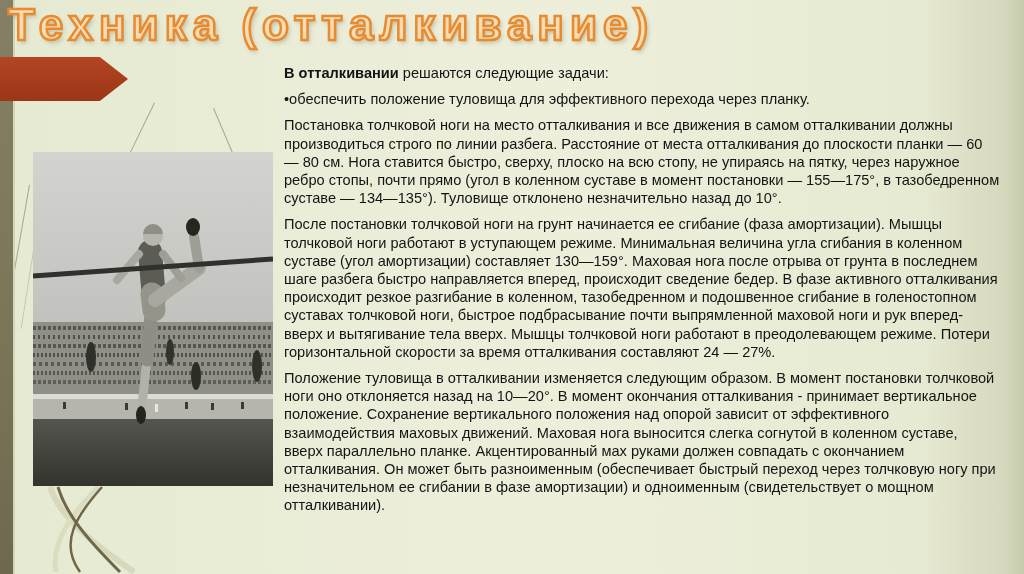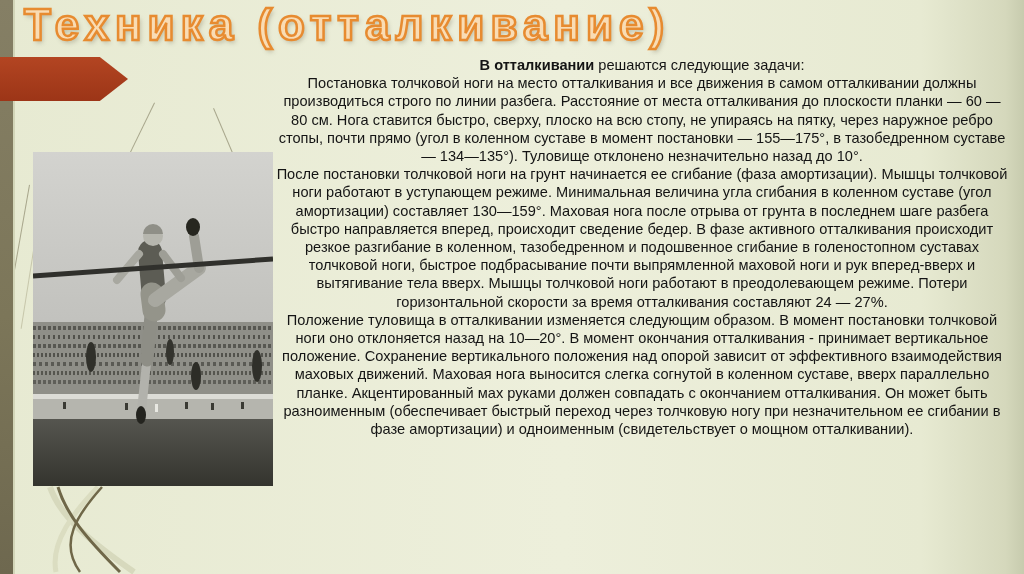--- a/index.html
+++ b/index.html
@@ -7,21 +7,21 @@
     position:relative; width:1024px; height:574px; overflow:hidden;
     background: linear-gradient(90deg,#e7ead2 0%, #edefdb 55%, #e7ead2 90%, #d5d8bc 98.2%, #c7cbae 100%);
     font-family:"Liberation Sans", sans-serif;
   }
   .left-stripe {
     position:absolute; left:0; top:0; width:13px; height:574px;
     background: linear-gradient(180deg,#857f65 0%, #7c7659 55%, #6e684f 100%);
     border-right:2px solid #d2d5b8;
   }
   .slide-title {
-    position:absolute; left:24px; top:0px; white-space:nowrap;
+    position:absolute; left:8px; top:0px; white-space:nowrap;
     font-size:44px; font-weight:bold; letter-spacing:6px;
     color:#f9dcb4;
     -webkit-text-stroke:2.5px #e78b30;
     text-shadow: 2px 3px 4px rgba(140,135,110,.45);
   }
   .red-arrow {
     position:absolute; left:0; top:57px; width:128px; height:44px;
     background: linear-gradient(180deg,#b34522,#9c3517);
     clip-path: polygon(0 0, 78% 0, 100% 50%, 78% 100%, 0 100%);
   }
@@ -32,21 +32,21 @@
   .hairline.light { background: rgba(150,145,110,.4); }
   .photo {
     position:absolute; left:33px; top:152px; width:240px; height:334px;
   }
   .photo svg { display:block; width:100%; height:100%; }
   .swirls { position:absolute; left:0; top:478px; width:220px; height:96px; }
   .text-block {
     position:absolute; left:276px; top:56px; width:732px;
     font-size:14.6px; line-height:18.2px; color:#141414;
   }
-  .text-block p { margin:0;text-align:center; }
+  .text-block p { margin:8px; }
   .b { font-weight:bold; }
 </style>
 </head>
 <body>
 
 <div class="slide">
 
   <div class="hairline" style="left:155px; top:103px; width:61px; transform:rotate(116deg);"></div>
   <div class="hairline" style="left:214px; top:108px; width:56px; transform:rotate(67deg);"></div>
   <div class="hairline" style="left:30px; top:185px; width:106px; transform:rotate(100deg);"></div>
@@ -117,18 +117,19 @@
       <line x1="130" y1="102" x2="148" y2="126" stroke="#9e9e96" stroke-width="8" stroke-linecap="round"></line>
       <circle cx="120" cy="84" r="10" fill="#b6b6ae"></circle>
       <path d="M110 82 a10 10 0 0 1 20 0 l-20 0 z" fill="#8f8f87"></path>
 
       <line x1="0" y1="124" x2="240" y2="107" stroke="#30302c" stroke-width="5"></line>
     </svg>
   </div>
 
   <div class="text-block">
     <p><span class="b">В отталкивании</span><span> решаются следующие задачи:</span></p>
+    <p>•обеспечить положение туловища для эффективного перехода через планку.</p>
     <p>Постановка толчковой ноги на место отталкивания и все движения в самом отталкивании должны производиться строго по линии разбега. Расстояние от места отталкивания до плоскости планки — 60 — 80 см. Нога ставится быстро, сверху, плоско на всю стопу, не упираясь на пятку, через наружное ребро стопы, почти прямо (угол в коленном суставе в момент постановки — 155—175°, в тазобедренном суставе — 134—135°). Туловище отклонено незначительно назад до 10°.</p>
     <p>После постановки толчковой ноги на грунт начинается ее сгибание (фаза амортизации). Мышцы толчковой ноги работают в уступающем режиме. Минимальная величина угла сгибания в коленном суставе (угол амортизации) составляет 130—159°. Маховая нога после отрыва от грунта в последнем шаге разбега быстро направляется вперед, происходит сведение бедер. В фазе активного отталкивания происходит резкое разгибание в коленном, тазобедренном и подошвенное сгибание в голеностопном суставах толчковой ноги, быстрое подбрасывание почти выпрямленной маховой ноги и рук вперед-вверх и вытягивание тела вверх. Мышцы толчковой ноги работают в преодолевающем режиме. Потери горизонтальной скорости за время отталкивания составляют 24 — 27%.</p>
     <p>Положение туловища в отталкивании изменяется следующим образом. В момент постановки толчковой ноги оно отклоняется назад на 10—20°. В момент окончания отталкивания - принимает вертикальное положение. Сохранение вертикального положения над опорой зависит от эффективного взаимодействия маховых движений. Маховая нога выносится слегка согнутой в коленном суставе, вверх параллельно планке. Акцентированный мах руками должен совпадать с окончанием отталкивания. Он может быть разноименным (обеспечивает быстрый переход через толчковую ногу при незначительном ее сгибании в фазе амортизации) и одноименным (свидетельствует о мощном отталкивании).</p>
   </div>
 
 </div>
 
 </body></html>

